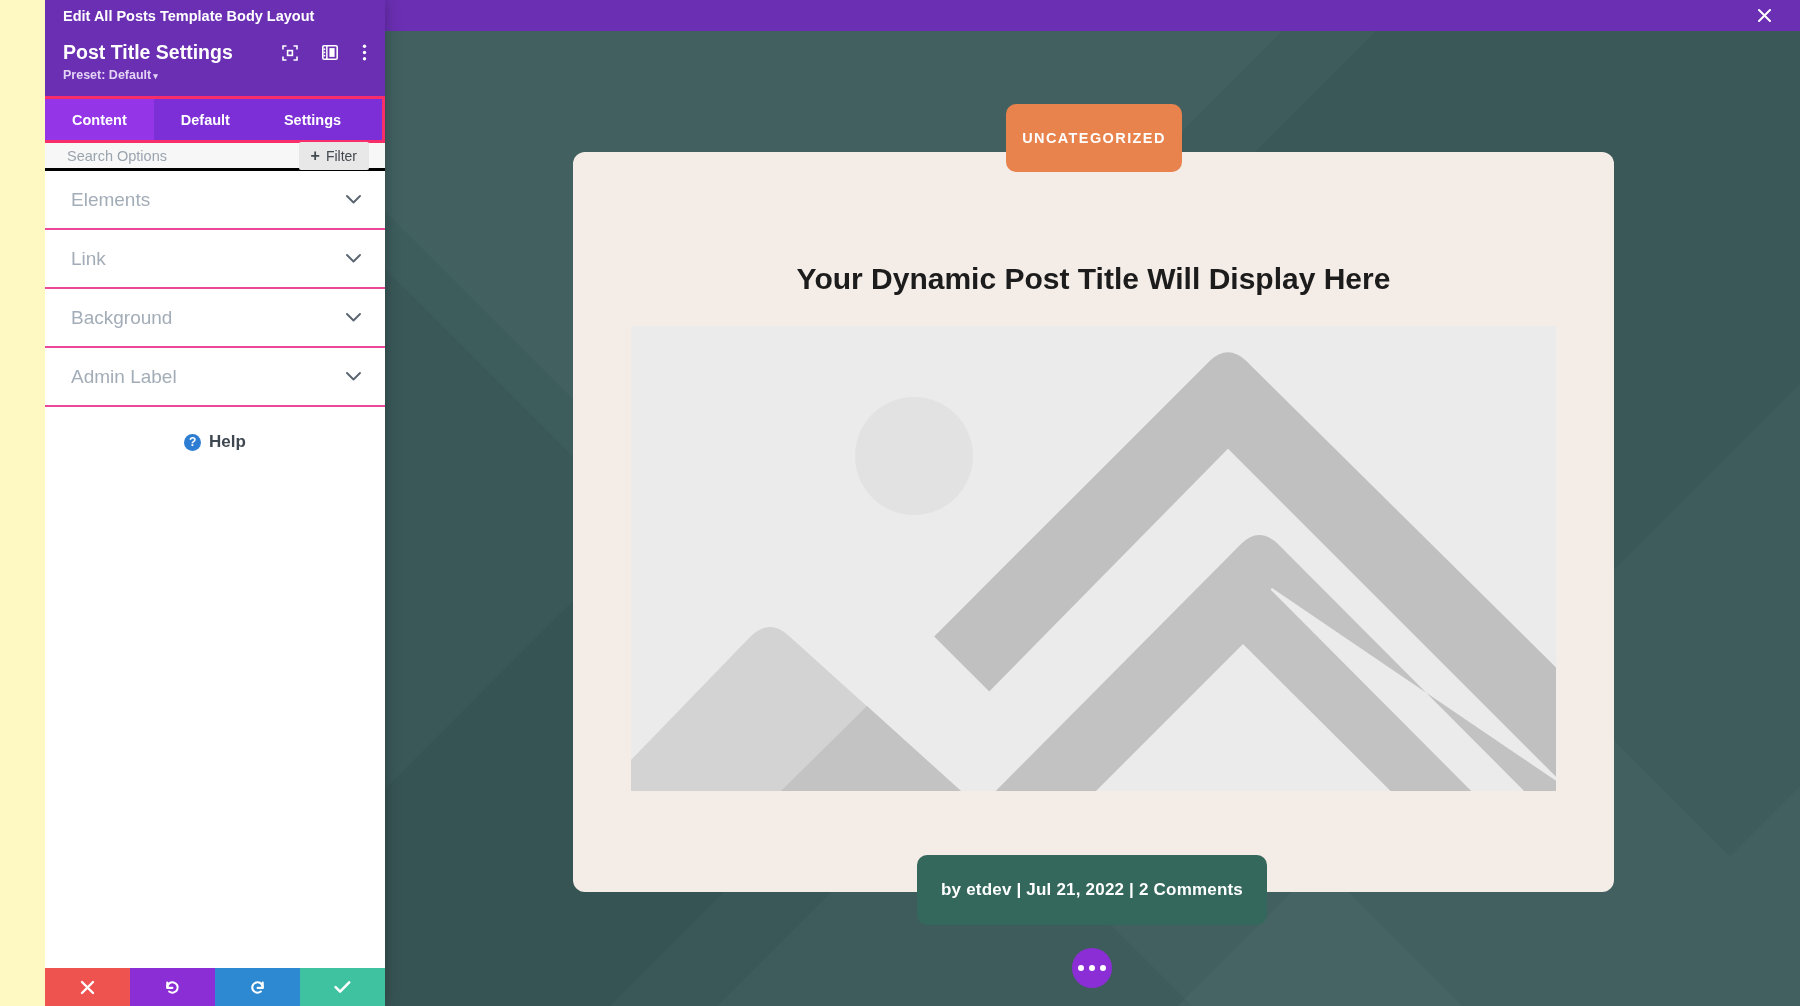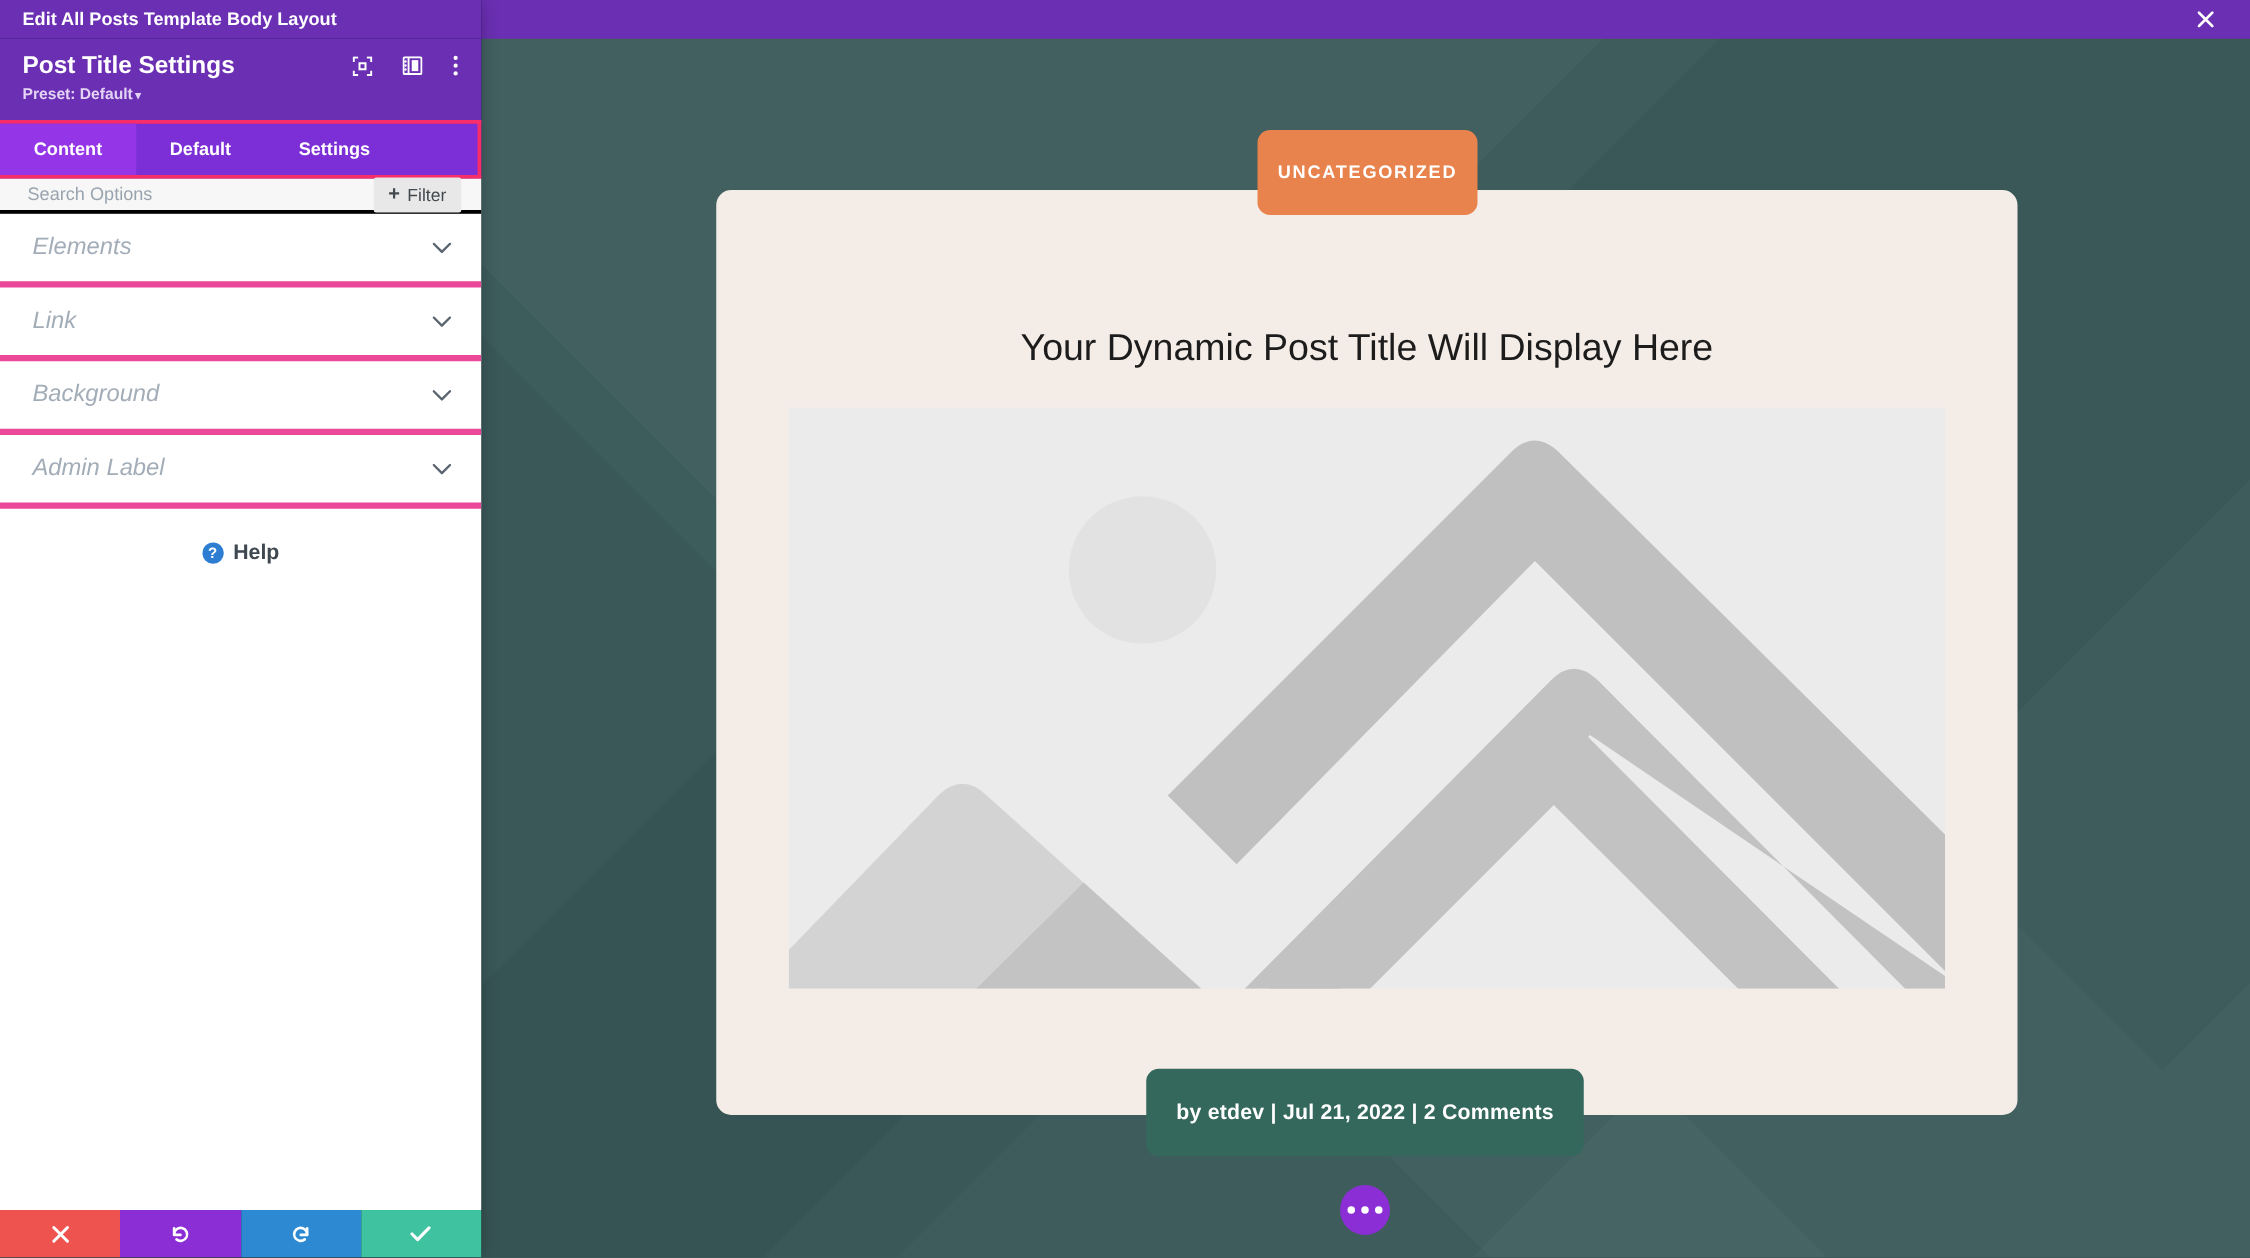--- a/index.html
+++ b/index.html
@@ -66,21 +66,21 @@
     font-weight: 700;
     letter-spacing: 1.4px;
     z-index: 20;
   }
   #post-title {
     position: absolute;
     left: 0; top: 110px;
     width: 1041px;
     text-align: center;
     font-size: 30px;
-    font-weight: 400;
+    font-weight: 700;
     color: #1c1c1c;
   }
   
   #featured-image {
     position: absolute;
     left: 58px; top: 174px;
     width: 925px; height: 465px;
     background: #ebebeb;
     overflow: hidden;
   }
@@ -112,24 +112,25 @@
   }
   #more-button i {
     display: block; width: 6px; height: 6px;
     border-radius: 50%; background: #fff;
   }
 
   
   #settings-panel {
     position: absolute; left: 0; top: 0;
     width: 385px; height: 1006px;
-    background: #0f172a;
+    background: #fef9c3;
     z-index: 60;
     display: flex; flex-direction: column;
     box-shadow: 0 0 14px rgba(0,0,0,0.28);
+    padding-left: 45px;
   }
   #panel-titlebar {
     height: 31px;
     background: #6b2fb3;
     display: flex; align-items: center;
     padding: 0 18px;
     color: #ffffff;
     font-size: 14.5px;
     font-weight: 700;
     flex: 0 0 auto;
@@ -214,23 +215,22 @@
     cursor: pointer;
   }
   #filter-plus { font-size: 16px; font-weight: 700; line-height: 1; }
 
   
   #panel-body { flex: 1 1 auto; overflow: hidden; background: #fff; }
   .acc-item {
     height: 59px;
     display: flex; align-items: center; justify-content: space-between;
     padding: 0 24px 0 26px;
-    border-bottom: 5px solid #ec4899;
-    cursor: pointer;
-    font-style: italic;
+    border-bottom: 2px solid #ec4899;
+    cursor: pointer;
   }
   .acc-label {
     font-size: 19px;
     color: #a3adb8;
     font-weight: 400;
   }
   .chev { color: #5a6570; display: flex; }
 
   #help-row {
     height: 70px;

